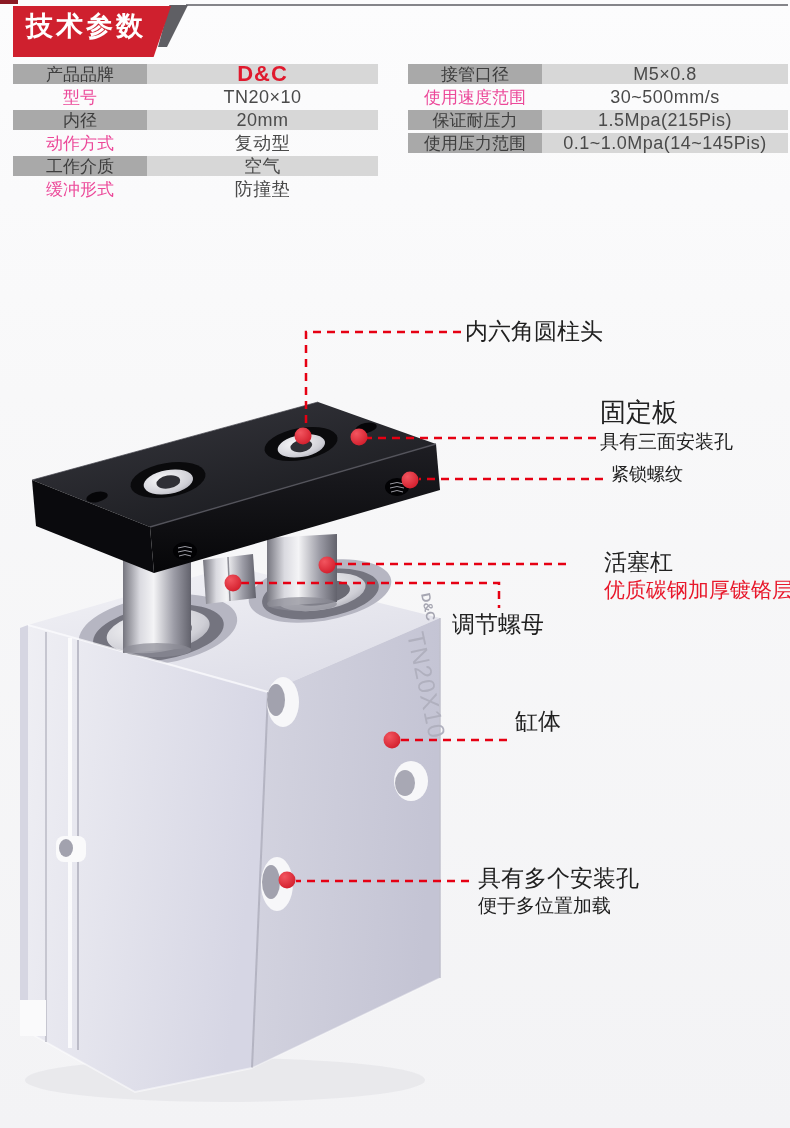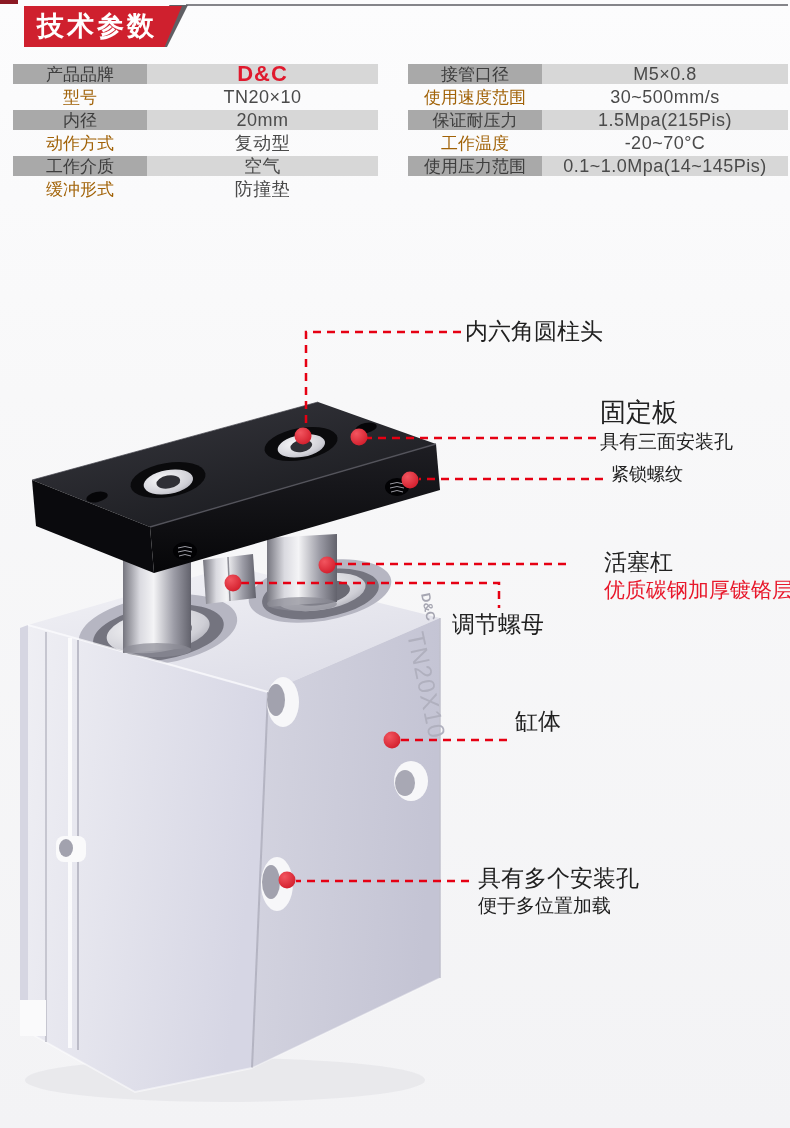--- a/index.html
+++ b/index.html
@@ -6,30 +6,30 @@
   body{
     width:790px;height:1128px;position:relative;overflow:hidden;
     font-family:"Liberation Sans","DejaVu Sans",sans-serif;
     background:linear-gradient(180deg,#fcfcfd 0%,#f8f8f9 35%,#f3f3f5 100%);
   }
   
   .top-red-chip{position:absolute;left:0;top:0;width:18px;height:4px;background:#8c1a24;}
   .top-rule{position:absolute;left:186px;top:4px;width:602px;height:2px;background:#85858a;}
   .hdr-slash{position:absolute;left:158px;top:5px;width:30px;height:42px;background:#5f5f64;
     clip-path:polygon(38% 0,100% 0,30% 100%,0 100%);}
-  .hdr-box{position:absolute;left:24px;top:6px;width:158px;height:41px;background:#cf202e;
+  .hdr-box{position:absolute;left:13px;top:6px;width:158px;height:51px;background:#cf202e;
     clip-path:polygon(0 0,100% 0,89% 100%,0 100%);}
   .hdr-box span{display:block;color:#fff;font-size:27px;font-weight:bold;letter-spacing:3px;
     line-height:41px;padding-left:13px;}
   
   .spec-table{position:absolute;top:64px;}
   .spec-table.left{left:13px;width:365px;}
   .spec-table.right{left:408px;width:380px;}
   .srow{display:flex;height:20px;margin-bottom:3px;}
-  .cell{display:flex;align-items:center;justify-content:center;font-size:17px;color:#a16207;}
+  .cell{display:flex;align-items:center;justify-content:center;font-size:17px;color:#ec4899;}
   .cell.label{width:134px;flex:0 0 134px;}
   .cell.value{flex:1;font-size:18px;color:#4a4a4a;letter-spacing:.5px;}
   .srow.gray .label{background:#a9a9a9;color:#3e3e3e;}
   .srow.gray .value{background:#d7d7d7;}
   .cell.brand{color:#e0192d;font-weight:800;font-size:22px;letter-spacing:1px;}
   
   .figure{position:absolute;left:0;top:0;width:790px;height:1128px;}
   
   .anno{position:absolute;color:#212121;line-height:1.15;white-space:nowrap;}
   .anno .main{display:block;}
@@ -88,24 +88,20 @@
     <div class="cell value">M5×0.8</div>
   </div>
   <div class="srow">
     <div class="cell label">使用速度范围</div>
     <div class="cell value">30~500mm/s</div>
   </div>
   <div class="srow gray">
     <div class="cell label">保证耐压力</div>
     <div class="cell value">1.5Mpa(215Pis)</div>
   </div>
-  <div class="srow">
-    <div class="cell label">工作温度</div>
-    <div class="cell value">-20~70°C</div>
-  </div>
   <div class="srow gray">
     <div class="cell label">使用压力范围</div>
     <div class="cell value">0.1~1.0Mpa(14~145Pis)</div>
   </div>
 </div>
 
 <svg class="figure" viewBox="0 0 790 1128" xmlns="http://www.w3.org/2000/svg">
   <defs>
     <linearGradient id="gBodyFront" x1="0" y1="0" x2="1" y2="0.25">
       <stop offset="0" stop-color="#efeff4"></stop>

